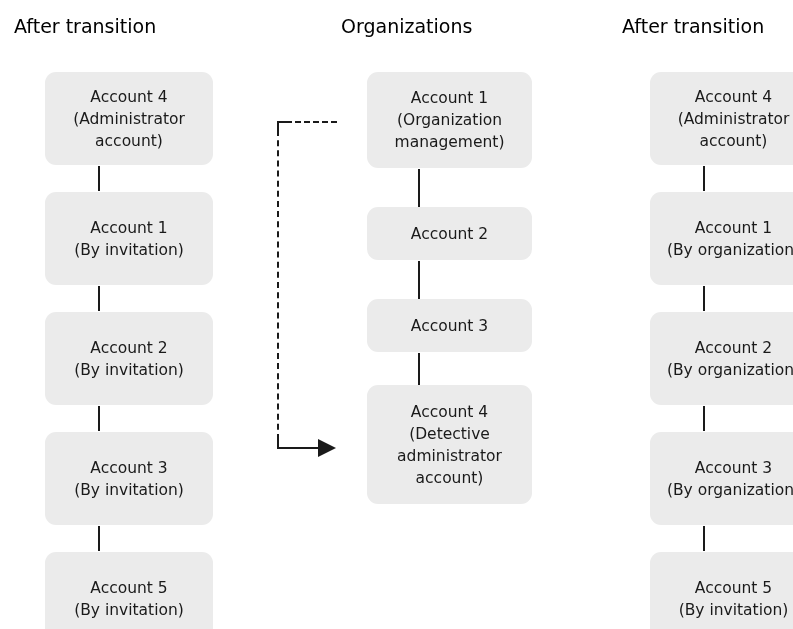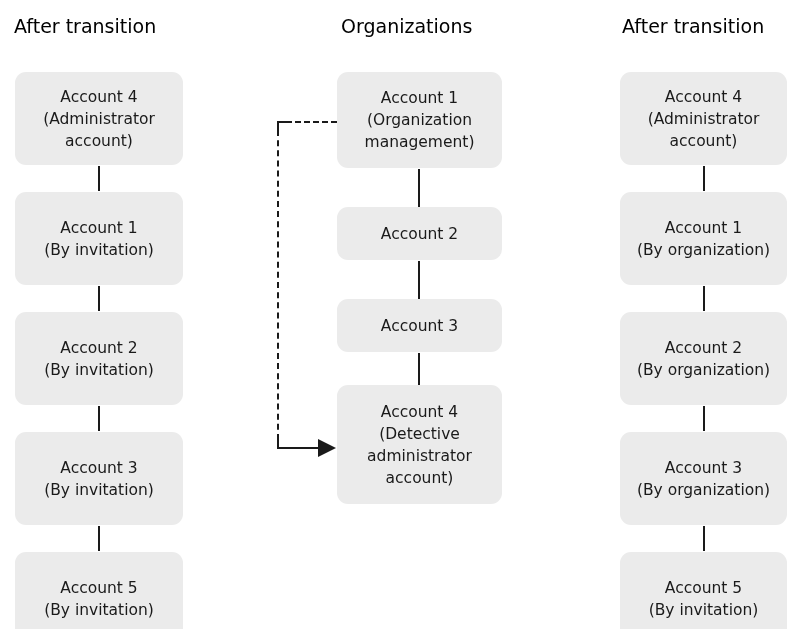--- a/index.html
+++ b/index.html
@@ -40,20 +40,21 @@
     background: #ebebeb;
     border-radius: 11px;
     display: flex;
     align-items: center;
     justify-content: center;
     text-align: center;
     font-size: 15.5px;
     line-height: 22px;
     color: #1a1a1a;
     padding: 2px 8px;
+    margin-left: 30px;
   }
   .node .node-label { display: block; white-space: pre-line; }
 
   
   .connector {
     position: absolute;
     width: 0;
     border-left: 2px solid #1a1a1a;
   }
 

